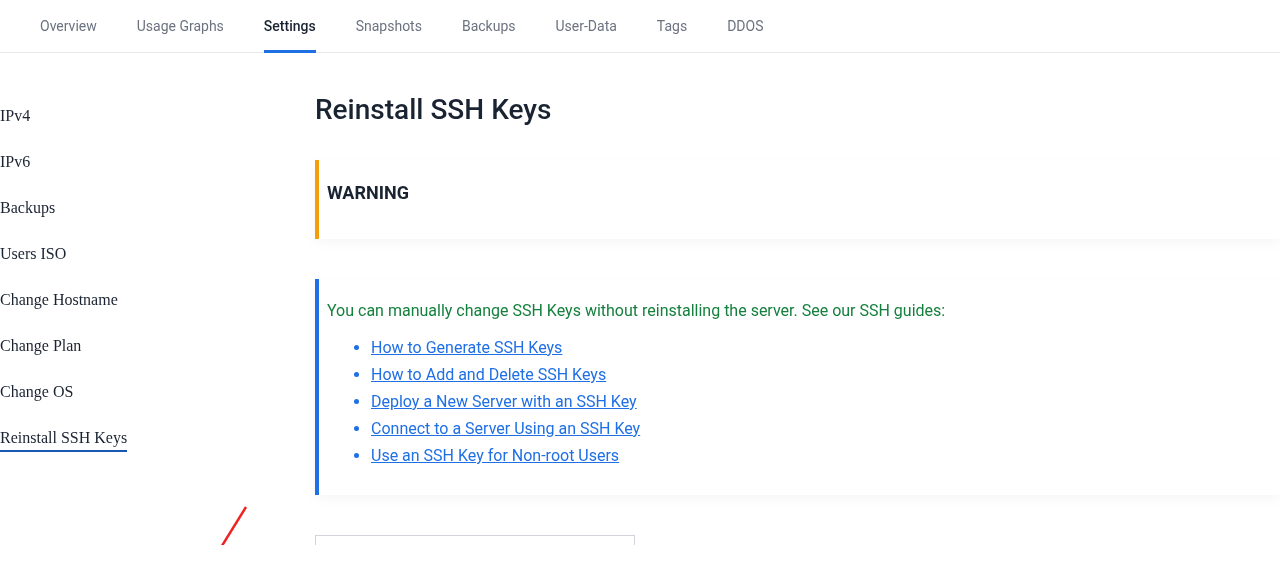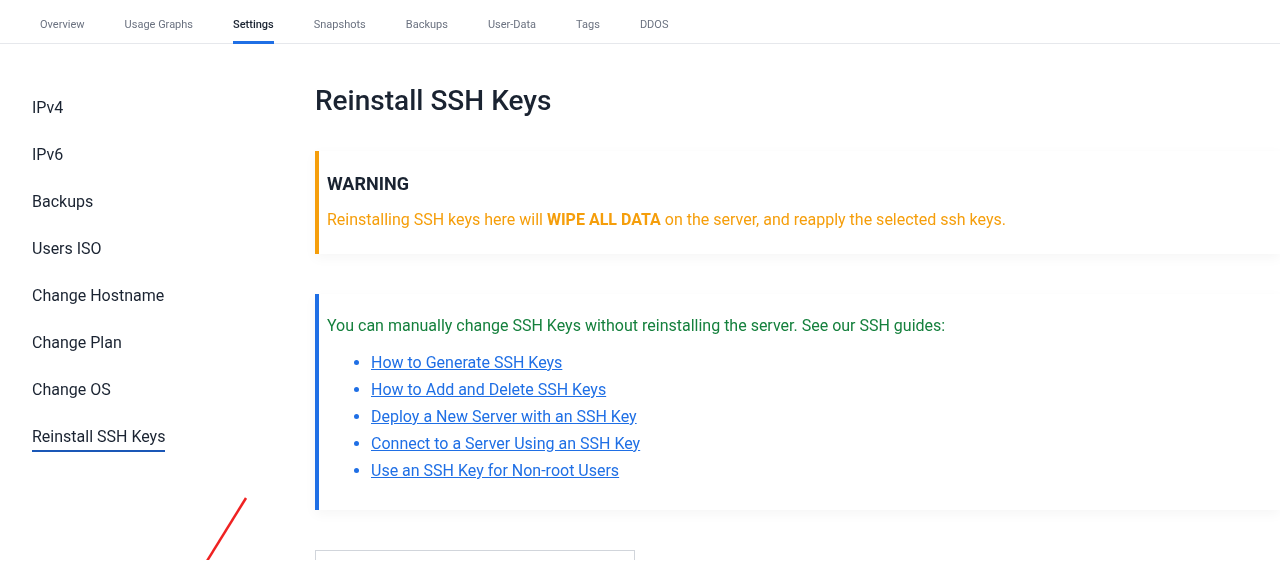--- a/index.html
+++ b/index.html
@@ -13,40 +13,40 @@
       color: #1a2331;
       width: 1280px;
     }
     .top-tabs {
       display: flex;
       gap: 40px;
       padding: 18px 40px 0 40px;
       border-bottom: 1px solid #e6e8ec;
     }
     .top-tab {
-      padding-bottom: 10px;
+      padding-bottom: 16px;
       color: #6b7280;
-      font-size: 11px;
+      font-size: 14px;
       cursor: pointer;
       border-bottom: 3px solid transparent;
       margin-bottom: -1px;
     }
     .top-tab.active {
       color: #1a2331;
       border-bottom-color: #1f6fe5;
       font-weight: 500;
     }
     .content {
       display: flex;
       padding-top: 40px;
     }
     .sidebar {
       width: 315px;
-      padding-left: 32px;
       position: relative;
+      font-family: Liberation Serif, serif;
     }
     .sidebar-item {
       padding: 14px 0;
       color: #1a2331;
       font-size: 16px;
       cursor: pointer;
     }
     .sidebar-item.active span.sidebar-label {
       border-bottom: 2px solid #1a57b7;
       padding-bottom: 4px;
@@ -151,23 +151,20 @@
       </defs>
       <line x1="66" y1="14" x2="14" y2="98" stroke="#ef2222" stroke-width="2.5" marker-end="url(#arrowhead)"></line>
     </svg>
   </div>
 
   <div class="main">
     <h1 class="page-title">Reinstall SSH Keys</h1>
 
     <div class="panel warning">
       <div class="warning-title">WARNING</div>
-      <div class="warning-text">
-        <span>Reinstalling SSH keys here will </span><span class="bold">WIPE ALL DATA</span><span> on the server, and reapply the selected ssh keys.</span>
-      </div>
     </div>
 
     <div class="panel info">
       <div class="info-intro">You can manually change SSH Keys without reinstalling the server. See our SSH guides:</div>
       <ul class="link-list">
         <li><a href="#">How to Generate SSH Keys</a></li>
         <li><a href="#">How to Add and Delete SSH Keys</a></li>
         <li><a href="#">Deploy a New Server with an SSH Key</a></li>
         <li><a href="#">Connect to a Server Using an SSH Key</a></li>
         <li><a href="#">Use an SSH Key for Non-root Users</a></li>

